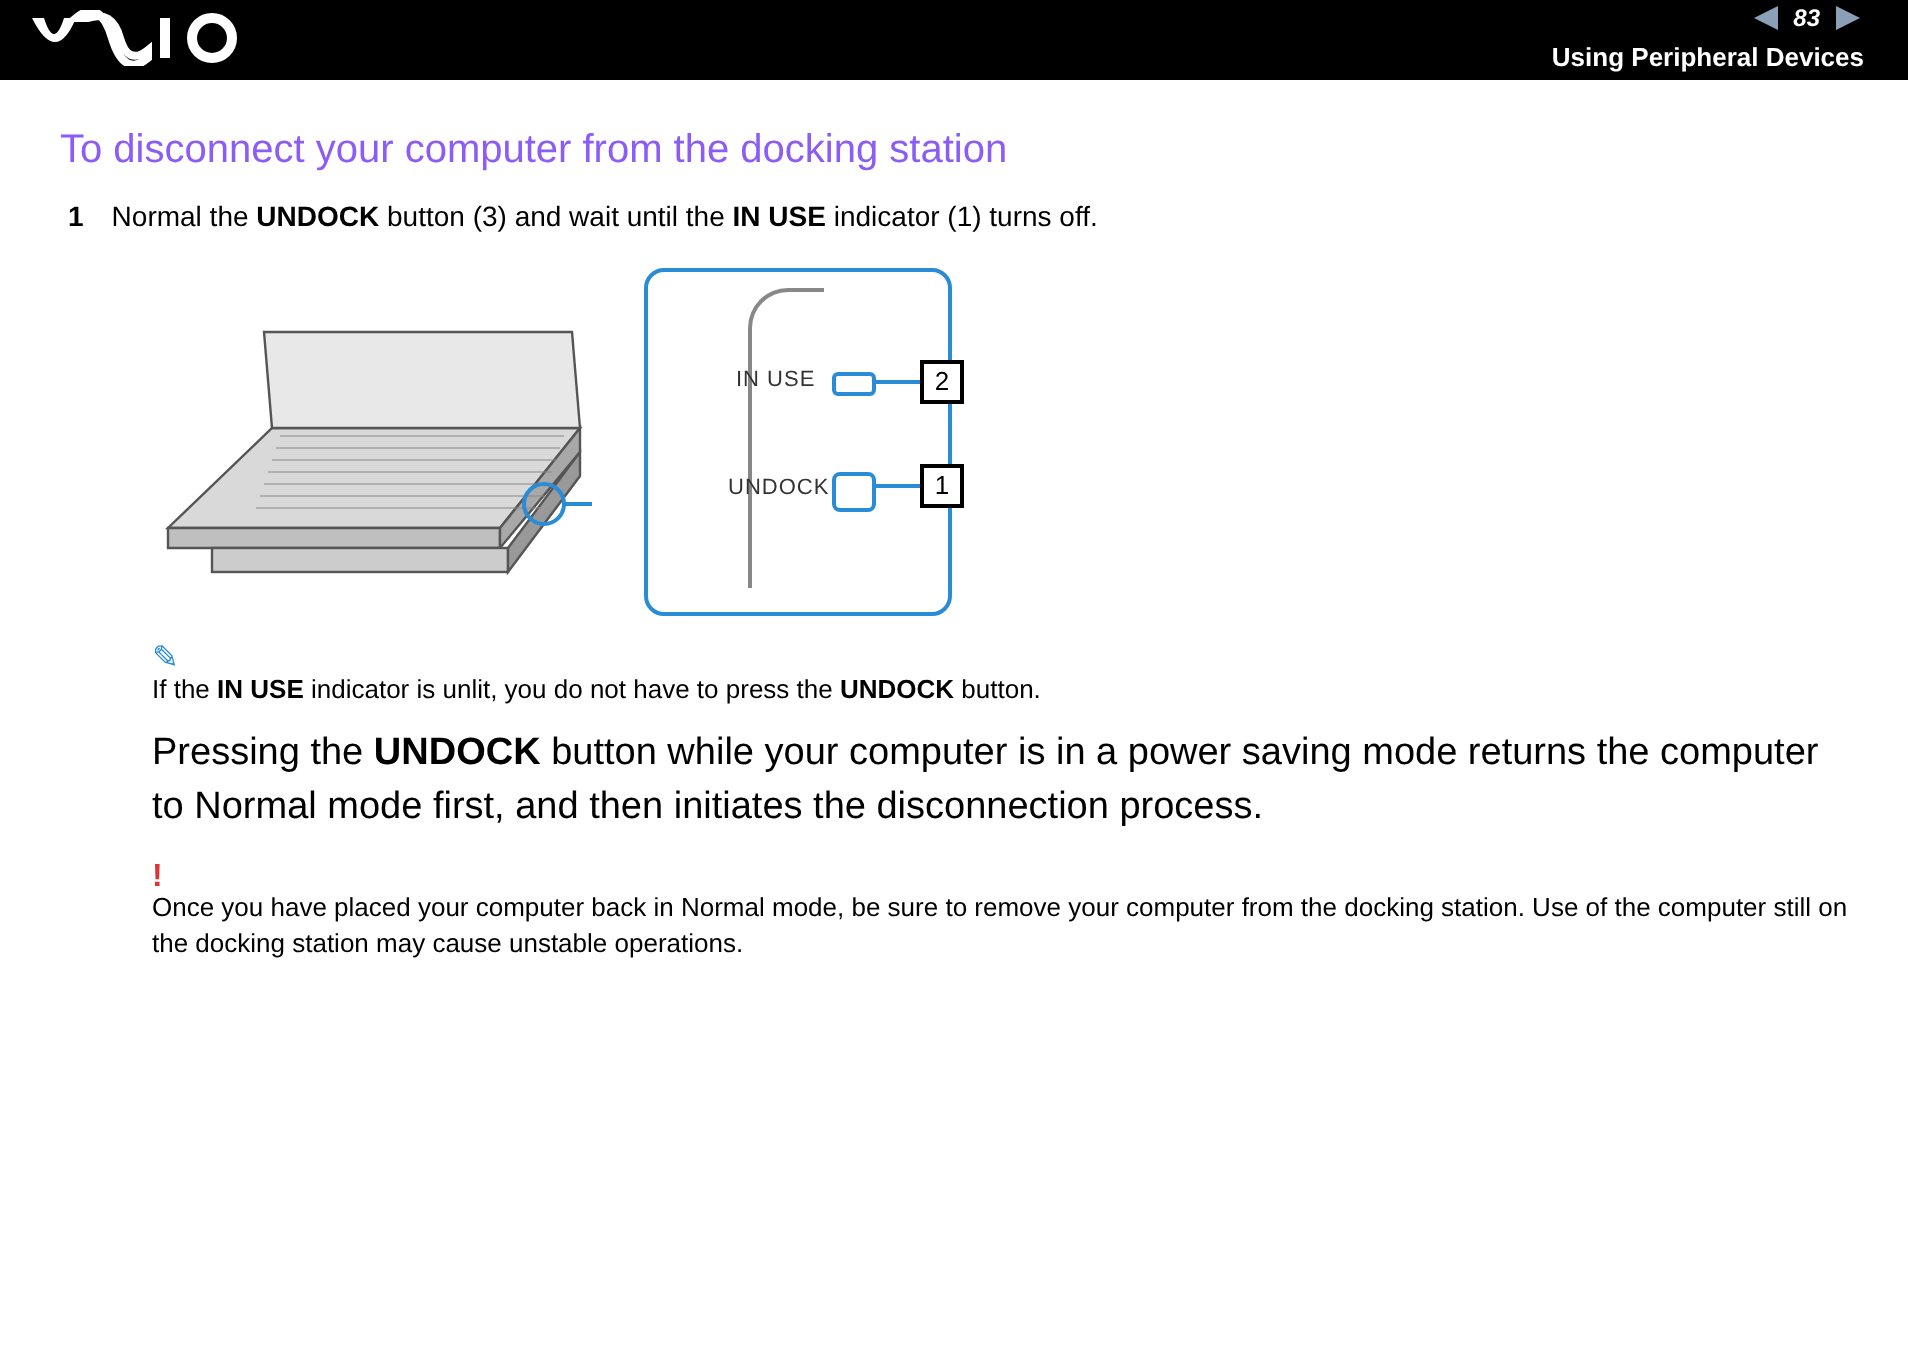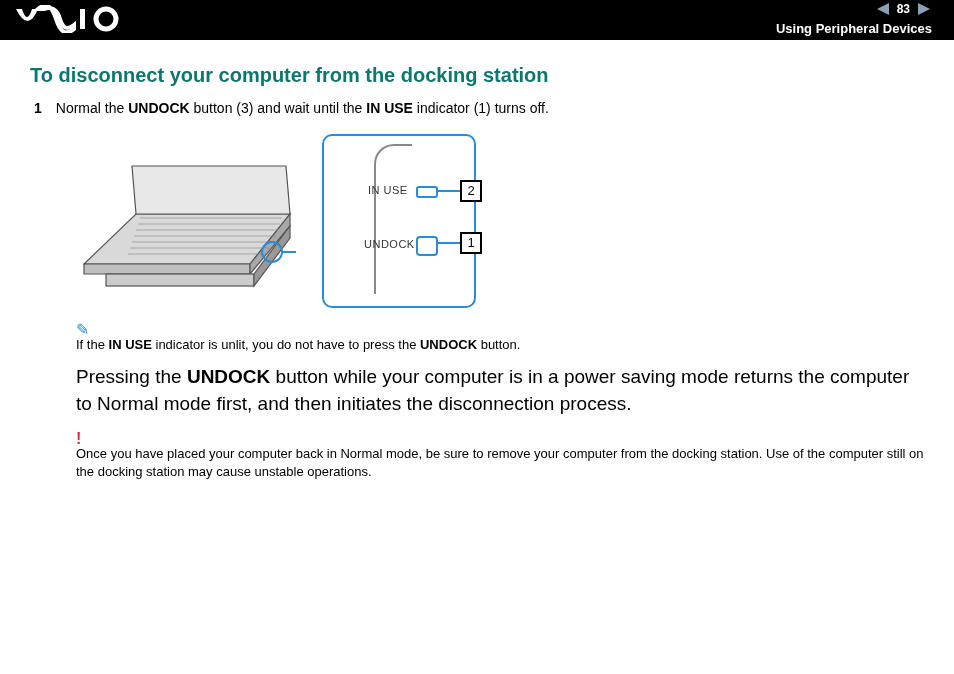--- a/index.html
+++ b/index.html
@@ -3,27 +3,27 @@
 <meta charset="utf-8">
 <style>
   html,body{margin:0;padding:0;width:954px;height:674px;background:#fff;
     font-family:Arial,Helvetica,sans-serif;color:#000;}
   .topbar{height:40px;background:#000;color:#fff;position:relative;}
   .logo{position:absolute;left:14px;top:5px;}
   .logo svg{display:block;}
   .sect-title{position:absolute;right:22px;bottom:4px;font-size:13px;
     font-weight:bold;text-align:right;}
   .pager{position:absolute;right:24px;top:2px;display:flex;align-items:center;
-    gap:8px;font-size:12px;font-weight:bold;}
+    gap:8px;font-size:12px;font-weight:bold;font-style:italic;}
   .arrow{width:0;height:0;border-top:6px solid transparent;
     border-bottom:6px solid transparent;}
   .arrow.left{border-right:12px solid #8aa0b7;}
   .arrow.right{border-left:12px solid #8aa0b7;}
   .content{padding:24px 30px 0 30px;}
-  .heading{font-size:20px;color:#0f766e;font-weight:bold;margin:0 0 12px 0;}
+  .heading{font-size:20px;color:#8b5cf6;font-weight:normal;margin:0 0 12px 0;}
   .step{display:flex;gap:14px;font-size:14px;line-height:1.35;margin-left:4px;}
   .step-num{font-weight:bold;}
   .step b{font-weight:bold;}
   .figure{margin:16px 0 14px 46px;display:flex;gap:26px;align-items:flex-start;}
   .laptop-box{width:220px;height:160px;position:relative;}
   .callout{width:150px;height:170px;border:2px solid #2a8bd6;border-radius:10px;
     position:relative;background:#fff;}
   .callout .body{position:absolute;top:8px;left:50px;width:36px;height:148px;
     border:2px solid #888;border-right:none;border-top-left-radius:20px;
     border-bottom:none;}

